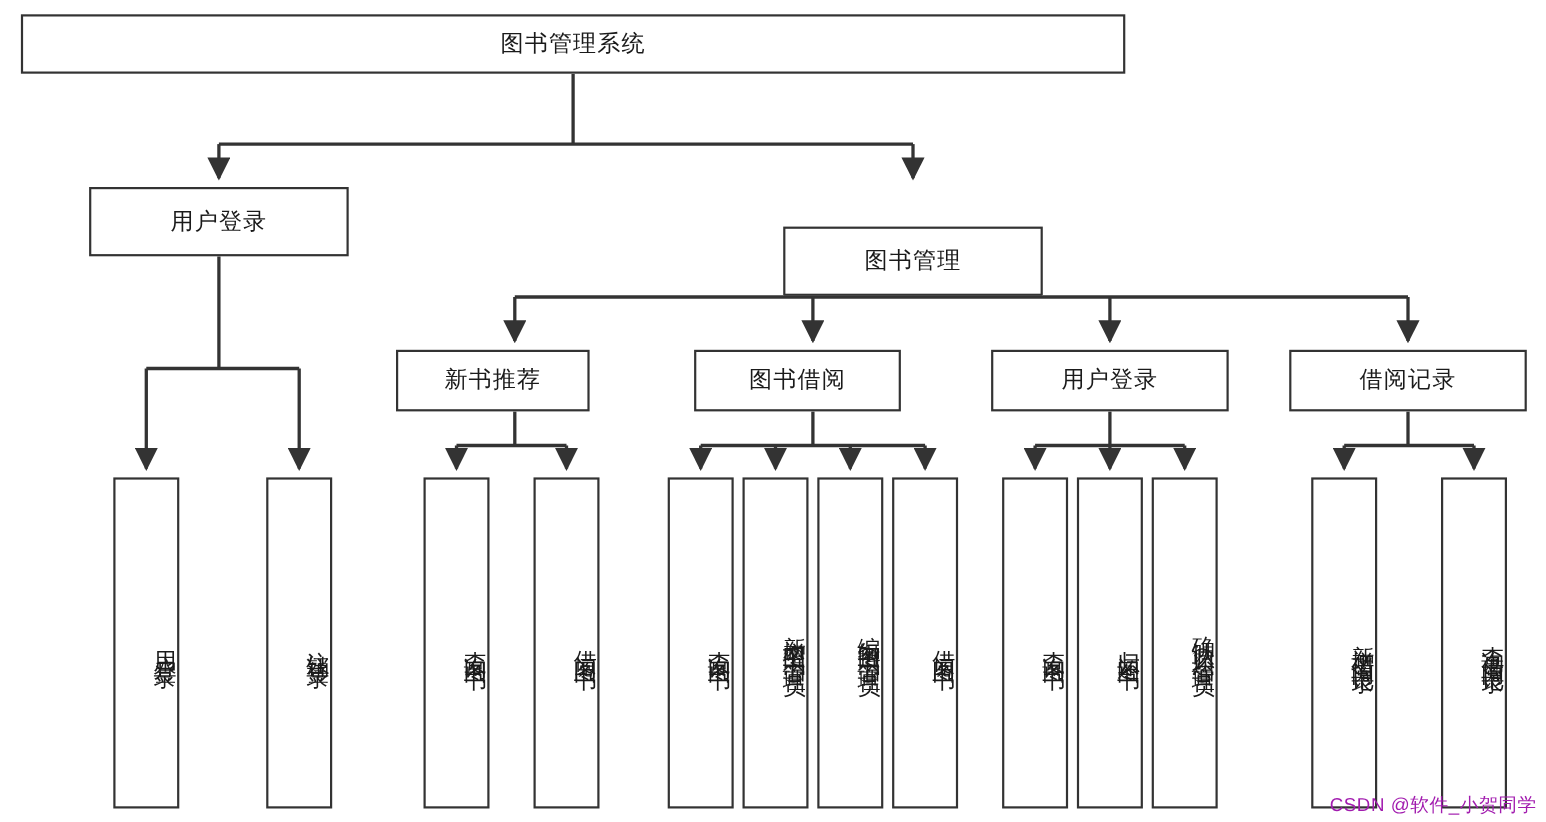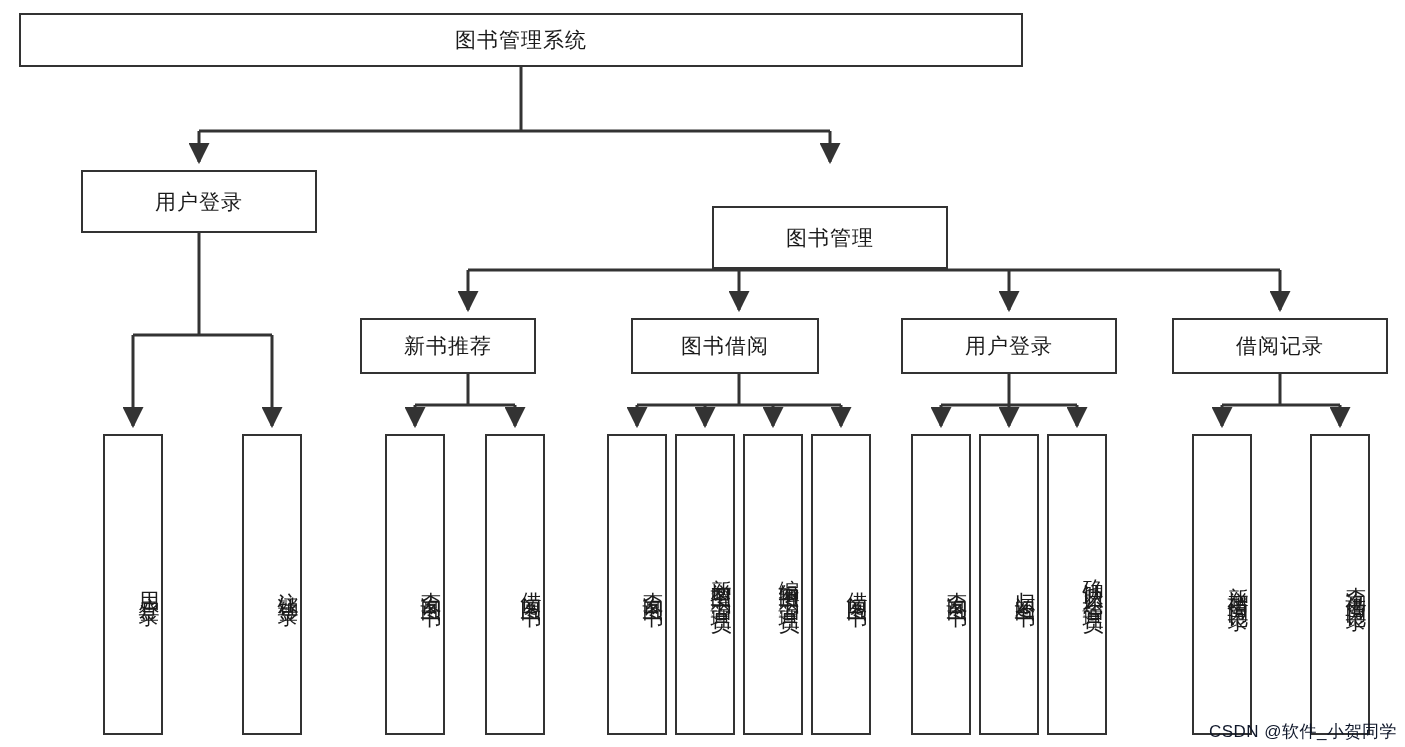--- a/index.html
+++ b/index.html
@@ -54,21 +54,21 @@
     justify-content: center;
   }
   .node.vert > span {
     display: block;
   }
   #watermark {
     position: absolute;
     right: 8px;
     bottom: 4px;
     font-size: 17px;
-    color: #0f172a;
+    color: #a21caf;
     letter-spacing: 0.5px;
     white-space: nowrap;
     pointer-events: none;
   }
 </style>
 </head>
 <body>
 
 <div id="diagram-root">
 

